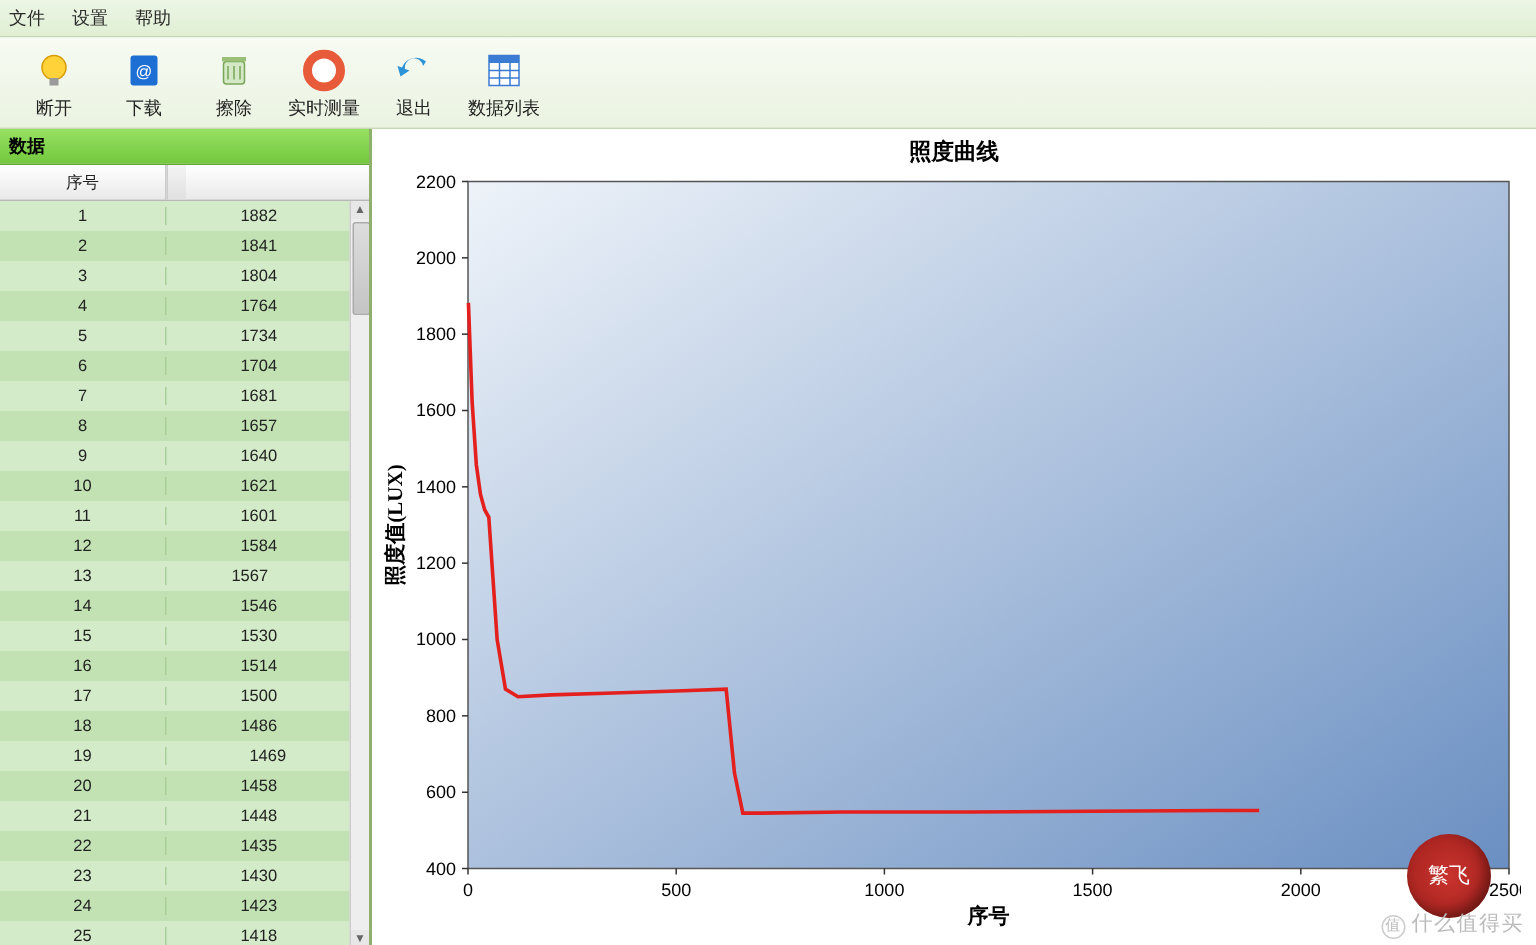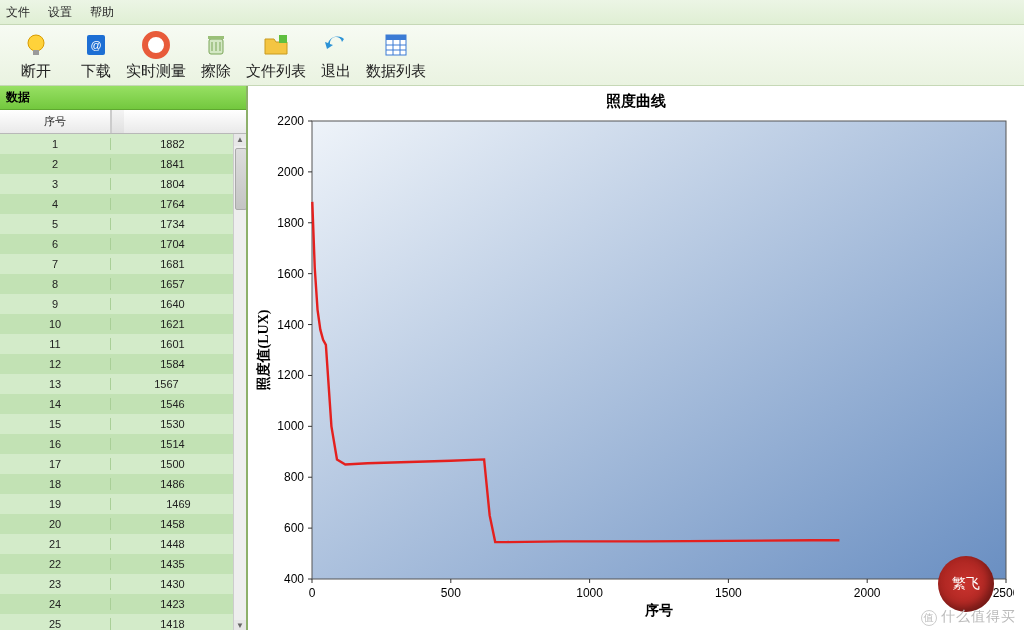--- a/index.html
+++ b/index.html
@@ -1,21 +1,21 @@
 <!DOCTYPE html>
 <html><head>
 <meta charset="utf-8">
 <style>
   html,body{margin:0;padding:0;font-family:"Microsoft YaHei","SimSun",Arial,sans-serif;font-size:12px;background:#fff;width:1024px;height:630px;overflow:hidden}
   .menubar{background:linear-gradient(#ecf5e5,#e0efd4);height:24px;display:flex;align-items:center;padding:0 6px;border-bottom:1px solid #c6d8b6}
   .menubar .mi{margin-right:18px;color:#2a2a2a;cursor:pointer}
   .toolbar{background:linear-gradient(#f7fbf3,#eaf3e1);height:58px;display:flex;align-items:flex-end;padding:0 6px 2px;border-bottom:1px solid #c6d8b6}
   .tbtn{display:flex;flex-direction:column;align-items:center;width:60px;cursor:pointer;padding-bottom:2px}
   .tbtn .ico{width:32px;height:32px;display:flex;align-items:center;justify-content:center}
-  .tbtn .lbl{font-size:15px;color:#222;margin-top:1px}
+  .tbtn .lbl{font-size:12px;color:#222;margin-top:1px}
   .main{display:flex;height:546px}
   .left{width:246px;border-right:2px solid #8db06a;display:flex;flex-direction:column}
   .panel-hdr{background:linear-gradient(#8fd65b,#6fc23a);color:#083;font-weight:bold;font-size:12px;padding:3px 6px;border-bottom:1px solid #5fa830;color:#064d00}
   .panel-hdr{color:#0a4;color:#053}
   .panel-hdr{color:#0a3d00}
   .panel-hdr{color:#002f00}
   .panel-hdr{color:#003300}
   .panel-hdr{color:#000;background:linear-gradient(#97e063,#73c83e)}
   .panel-hdr{color:#002800}
   .panel-hdr{font-family:Liberation Mono, monospace;color:#000}
@@ -63,44 +63,35 @@
       <svg width="28" height="28" viewBox="0 0 28 28">
           <rect x="5" y="4" width="18" height="20" rx="2" fill="#1d6fd4"></rect>
           <text x="14" y="18" font-size="11" fill="#fff" text-anchor="middle">@</text>
         </svg>
     </span>
     <span class="lbl">下载</span>
   </div>
   <div class="tbtn">
     <span class="ico">
       <svg width="28" height="28" viewBox="0 0 28 28">
-          <circle cx="14" cy="14" r="11" fill="#fff" stroke="#e85b3a" stroke-width="6"></circle>
-          <circle cx="14" cy="14" r="5" fill="#fff"></circle>
-        </svg>
-    </span>
-    <span class="lbl">实时测量</span>
-  </div>
-  <div class="tbtn">
-    <span class="ico">
-      <svg width="28" height="28" viewBox="0 0 28 28">
           <rect x="7" y="8" width="14" height="15" rx="2" fill="#d4e8c5" stroke="#7aa658"></rect>
           <rect x="6" y="5" width="16" height="3" fill="#9ac078"></rect>
           <path d="M10 11v9M14 11v9M18 11v9" stroke="#7aa658"></path>
         </svg>
     </span>
     <span class="lbl">擦除</span>
   </div>
   <div class="tbtn">
     <span class="ico">
       <svg width="28" height="28" viewBox="0 0 28 28">
-          <path d="M3 8h9l2 3h11v12H3z" fill="#f4c542" stroke="#c89a1e"></path>
-          <rect x="17" y="4" width="8" height="8" fill="#5fbf3f"></rect>
-        </svg>
-    </span>
-    <span class="lbl">文件列表</span>
+          <circle cx="14" cy="14" r="11" fill="#fff" stroke="#e85b3a" stroke-width="6"></circle>
+          <circle cx="14" cy="14" r="5" fill="#fff"></circle>
+        </svg>
+    </span>
+    <span class="lbl">实时测量</span>
   </div>
   <div class="tbtn">
     <span class="ico">
       <svg width="28" height="28" viewBox="0 0 28 28">
           <path d="M22 8a10 10 0 0 0-16 4l-3-1 2 7 6-4-3-1a6 6 0 0 1 12-2z" fill="#2c93d6"></path>
         </svg>
     </span>
     <span class="lbl">退出</span>
   </div>
   <div class="tbtn">

